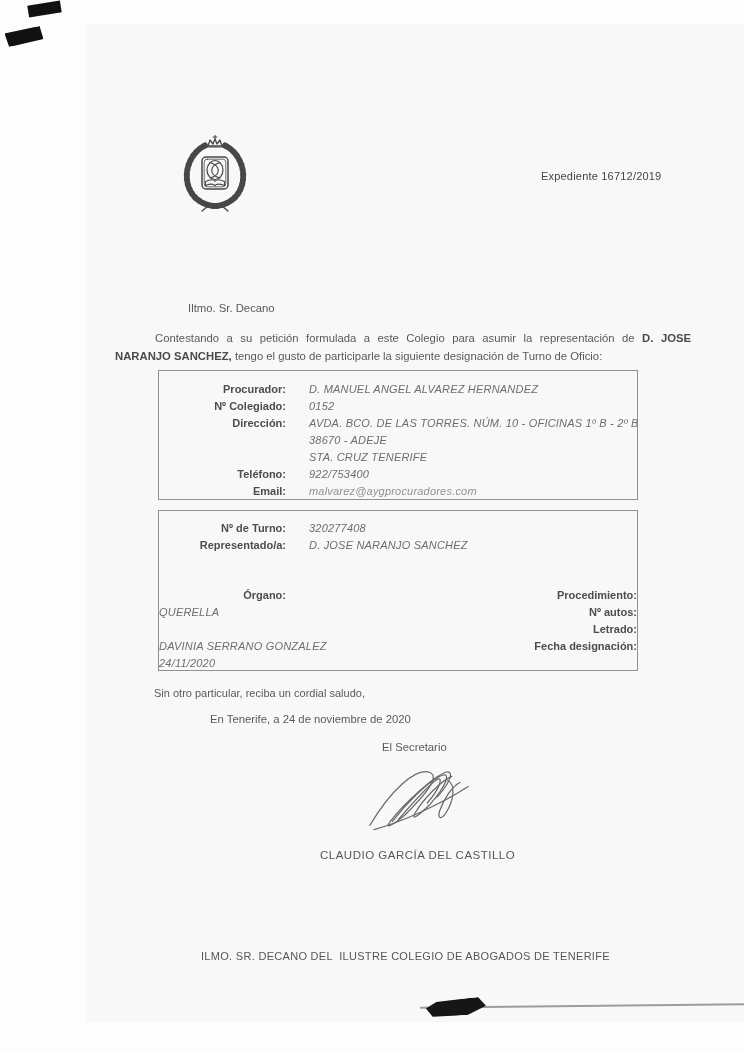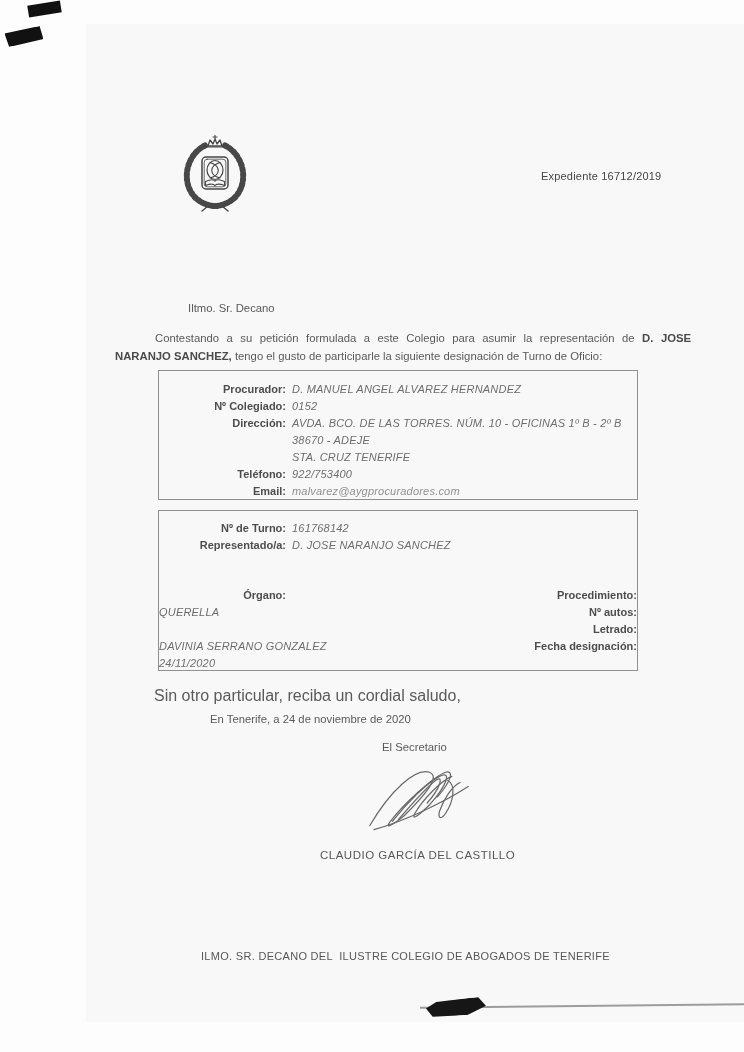--- a/index.html
+++ b/index.html
@@ -30,29 +30,29 @@
 
   
   .salutation { left:160px; top:302px; font-size:11.3px;margin-left:28px; }
   .intro { left:115px; top:329px; width:576px; font-size:11.3px; line-height:18px; }
   .intro .l1 { text-align:justify; text-align-last:justify; text-indent:40px; }
   .intro b, .intro .b { font-weight:bold; color:#4a4a4a; }
 
   .info-box { border:1.2px solid #909090; }
   .box1 { left:158px; top:370px; width:478px; height:128px; }
   .box2 { left:158px; top:510px; width:478px; height:159px; }
-  .box-grid { display:grid; grid-template-columns:127px 1fr; column-gap:6px; font-size:11px; line-height:17px; }
+  .box-grid { display:grid; grid-template-columns:127px 1fr; column-gap:23px; font-size:11px; line-height:17px; }
   .box1 .box-grid { padding-top:10px; }
   .box2 .box-grid { padding-top:9px; }
   .row-label { text-align:right; font-weight:bold; color:#4d4d4d; white-space:nowrap; }
   .row-value { color:#6d6d6d; white-space:nowrap; letter-spacing:0.2px;font-style:italic; }
   .row-value.email { color:#909090; }
   .spacer-row { height:33px; grid-column:1 / span 2; }
 
-  .closing { left:154px; top:687px; font-size:16px; }
+  .closing { left:154px; top:687px; font-size:11px; }
   .date-line { left:210px; top:713px; font-size:11.3px; }
   .signer-title { left:382px; top:741px; font-size:11.3px; }
   .signature-svg { left:358px; top:762px; width:120px; height:82px; }
   .signer-name { left:320px; top:849px; font-size:11.5px; letter-spacing:0.5px; color:#575757; }
   .footer-line { left:201px; top:950px; font-size:11px; letter-spacing:0.3px; color:#575757; white-space:pre; }
 
   svg .ink { stroke:#474747; fill:none; stroke-linecap:round; stroke-linejoin:round; }
 </style>
 </head>
 <body>
@@ -109,21 +109,21 @@
       <div class="row-label">Teléfono:</div>
       <div class="row-value">922/753400</div>
       <div class="row-label">Email:</div>
       <div class="row-value email">malvarez@aygprocuradores.com</div>
     </div>
   </div>
 
   <div class="abs info-box box2">
     <div class="box-grid">
       <div class="row-label">Nº de Turno:</div>
-      <div class="row-value">161768142</div>
+      <div class="row-value">320277408</div>
       <div class="row-label">Representado/a:</div>
       <div class="row-value">D. JOSE NARANJO SANCHEZ</div>
       <div class="spacer-row"></div>
       <div class="row-label">Órgano:</div>
       <div class="row-label">Procedimiento:</div>
       <div class="row-value">QUERELLA</div>
       <div class="row-label">Nº autos:</div>
       <div class="row-value"></div>
       <div class="row-label">Letrado:</div>
       <div class="row-value">DAVINIA SERRANO GONZALEZ</div>

